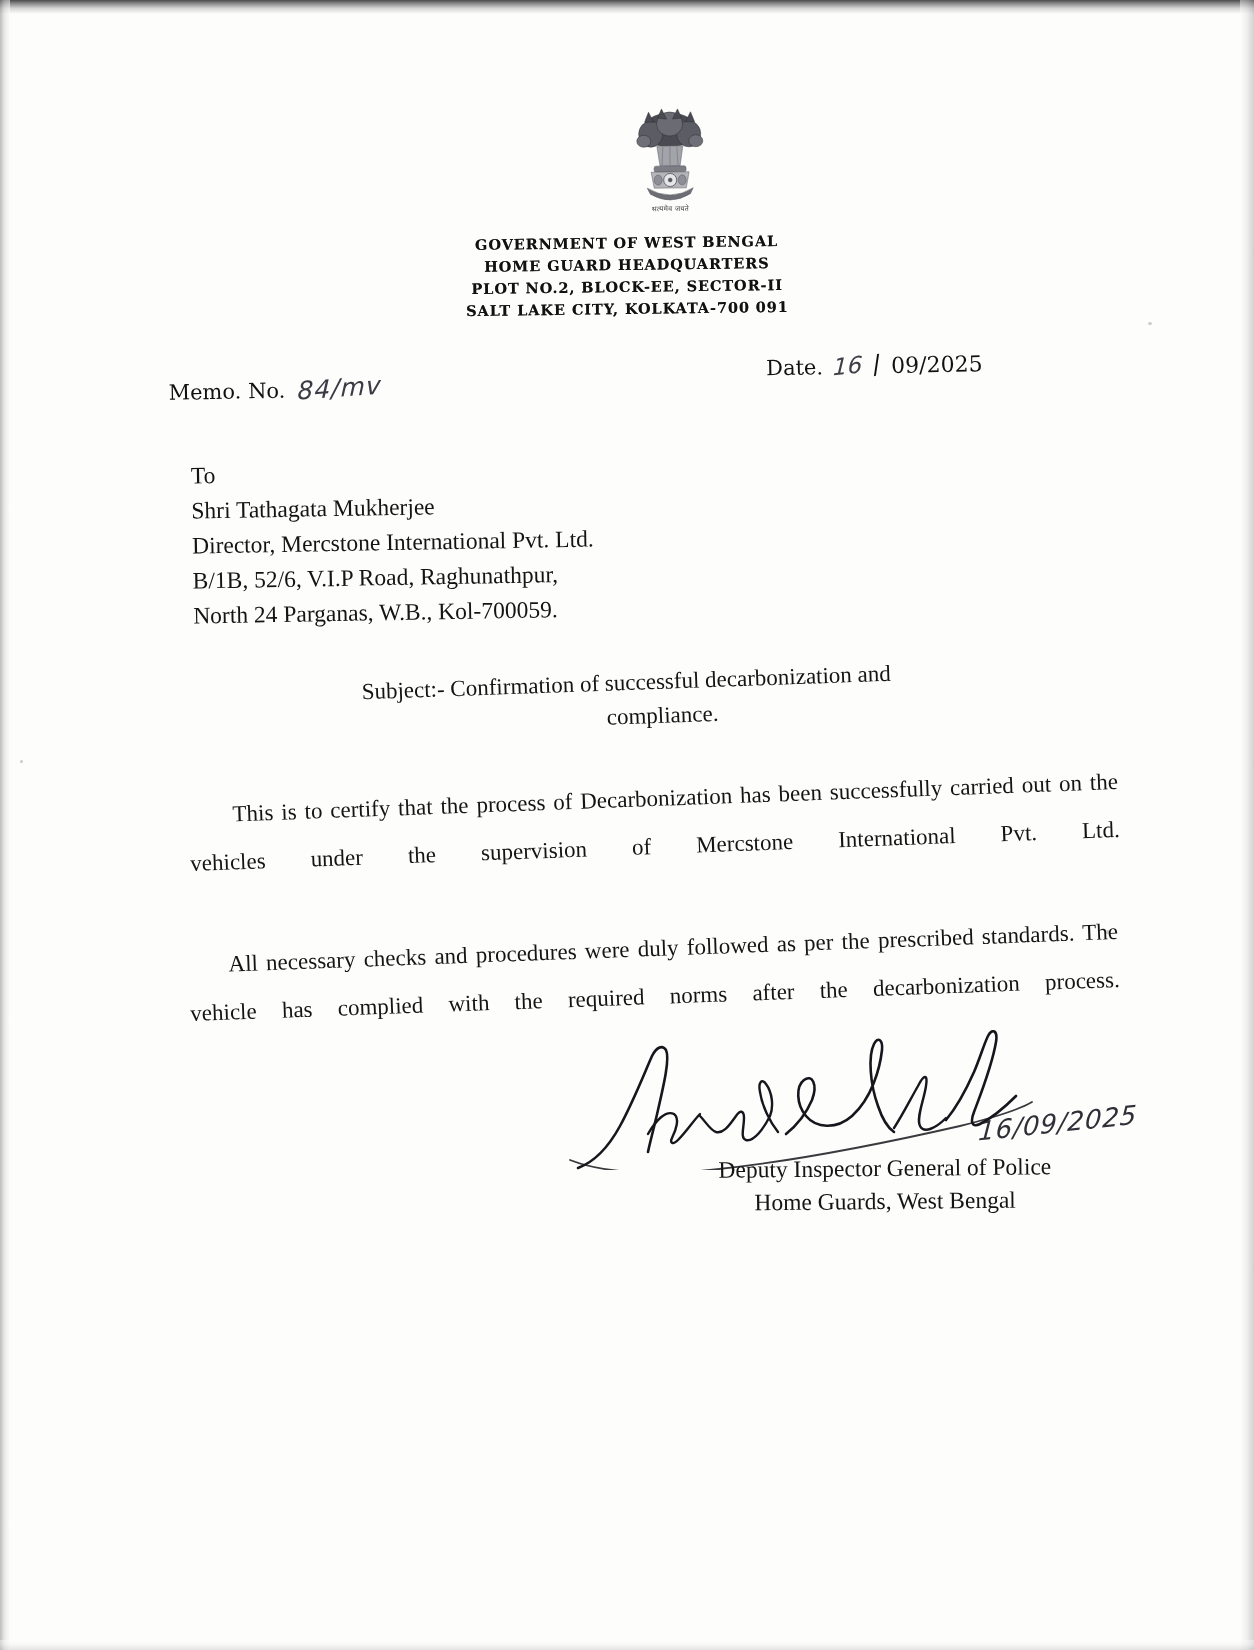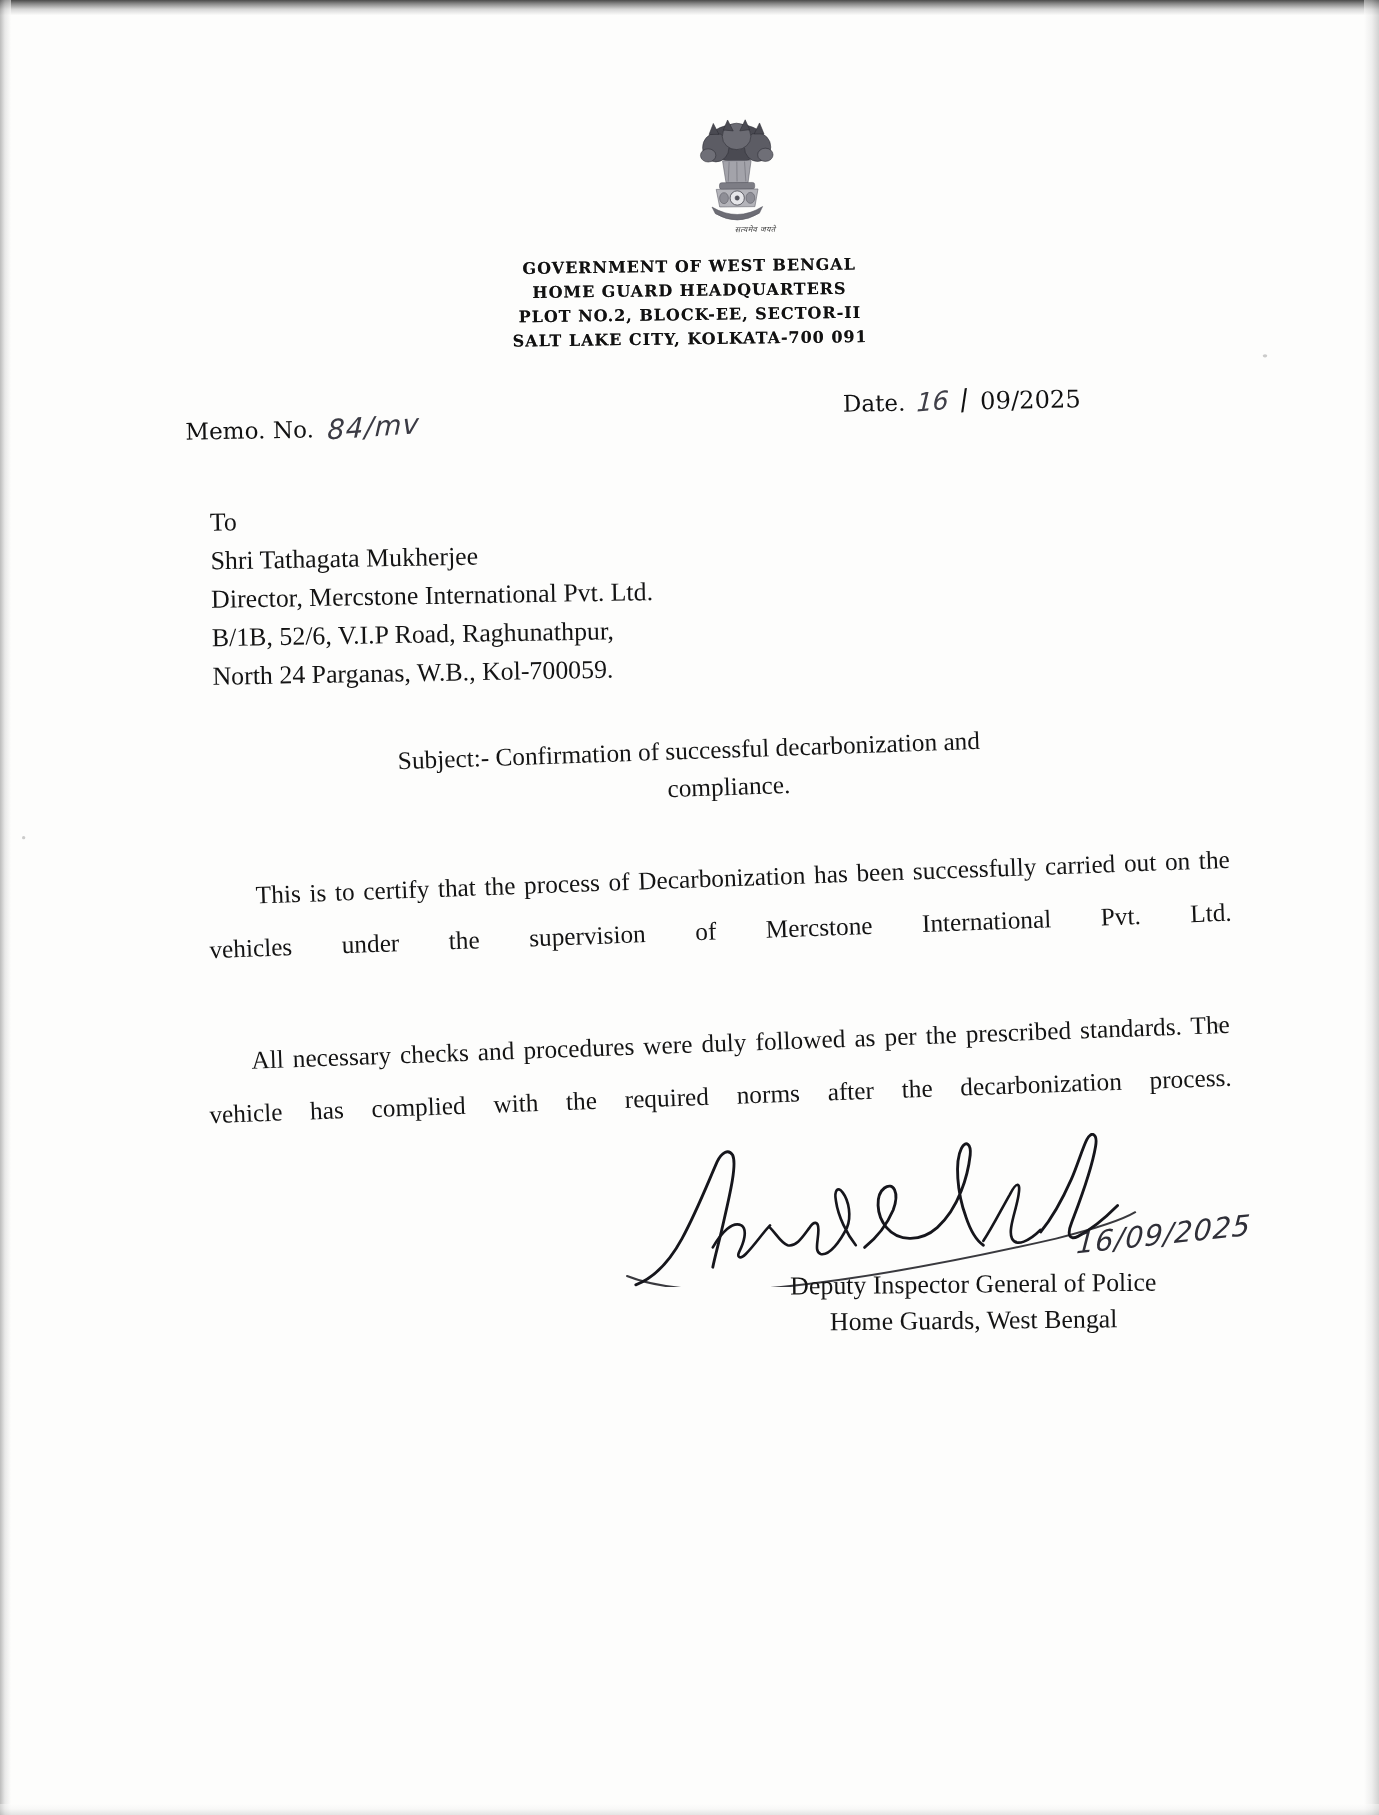--- a/index.html
+++ b/index.html
@@ -65,28 +65,27 @@
     left: 627px;
     top: 108px;
     width: 86px;
     height: 108px;
     transform: rotate(-0.6deg);
   }
   #emblem-wrap svg { display: block; }
   .emblem-caption {
     position: absolute;
     top: 96px;
-    left: 16px;
+    left: 0;
     width: 86px;
     text-align: center;
     font-family: "DejaVu Sans", sans-serif;
     font-size: 7px;
     color: #3a3a3a;
     letter-spacing: .3px;
-    font-style: italic;
   }
 
   
   #letterhead {
     position: absolute;
     left: 0;
     top: 232px;
     width: 1254px;
     text-align: center;
     transform: rotate(-0.75deg);

